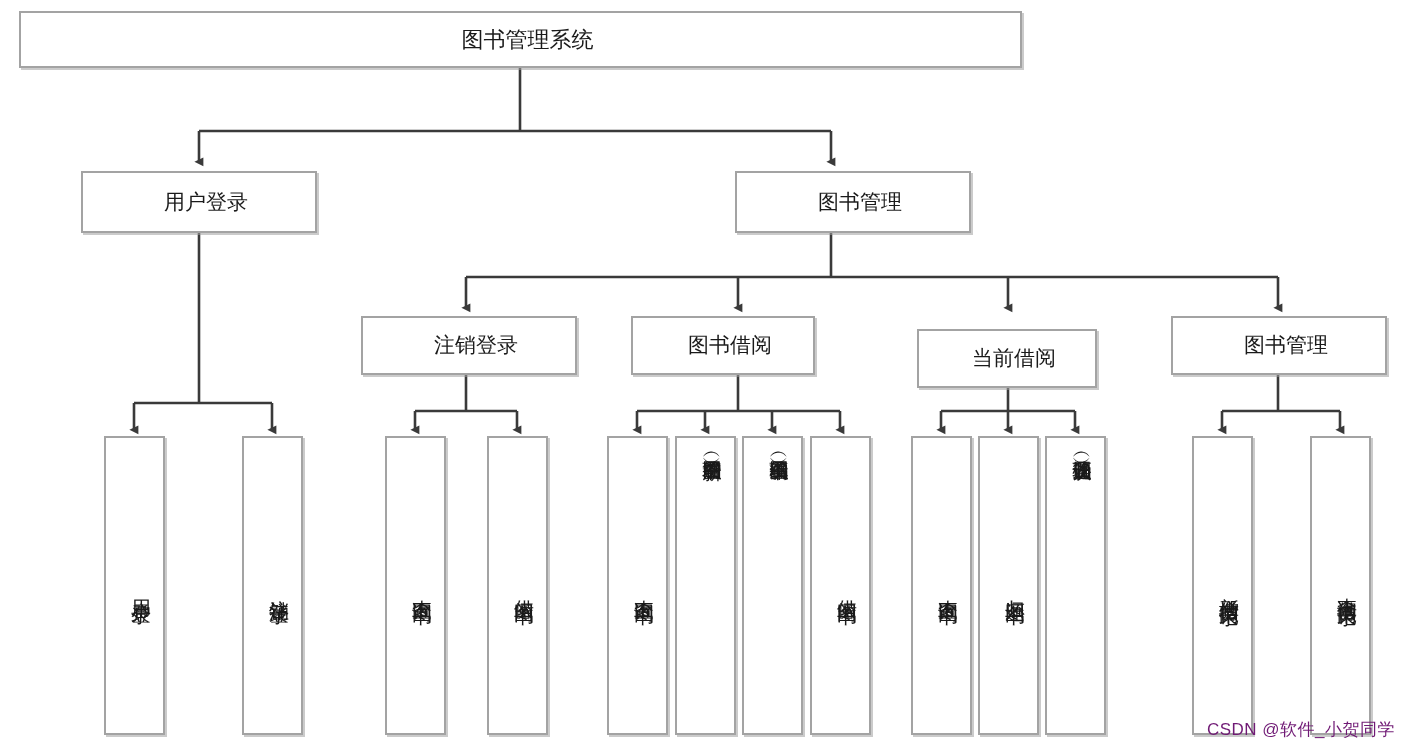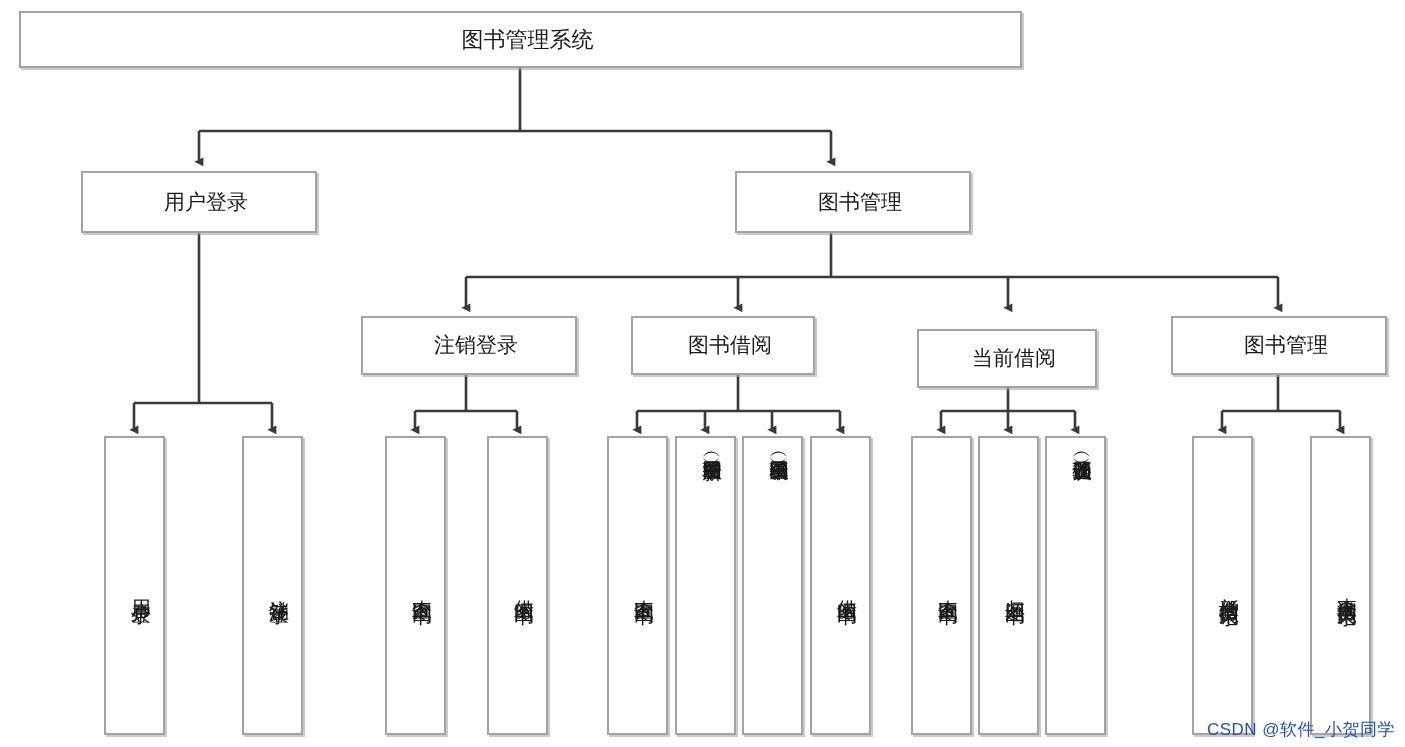--- a/index.html
+++ b/index.html
@@ -73,21 +73,21 @@
   }
   .node.v.tall-center {
     align-items: center;
     padding-top: 0;
   }
   .watermark {
     position: absolute;
     right: 10px;
     bottom: 6px;
     font-size: 17px;
-    color: #1d4ed8;
+    color: #701a75;
     white-space: nowrap;
     letter-spacing: 0.5px;
   }
 </style>
 </head>
 <body>
 
 <div id="canvas">
 
   <svg id="edges" viewBox="0 0 1405 747" width="1405" height="747" xmlns="http://www.w3.org/2000/svg">

